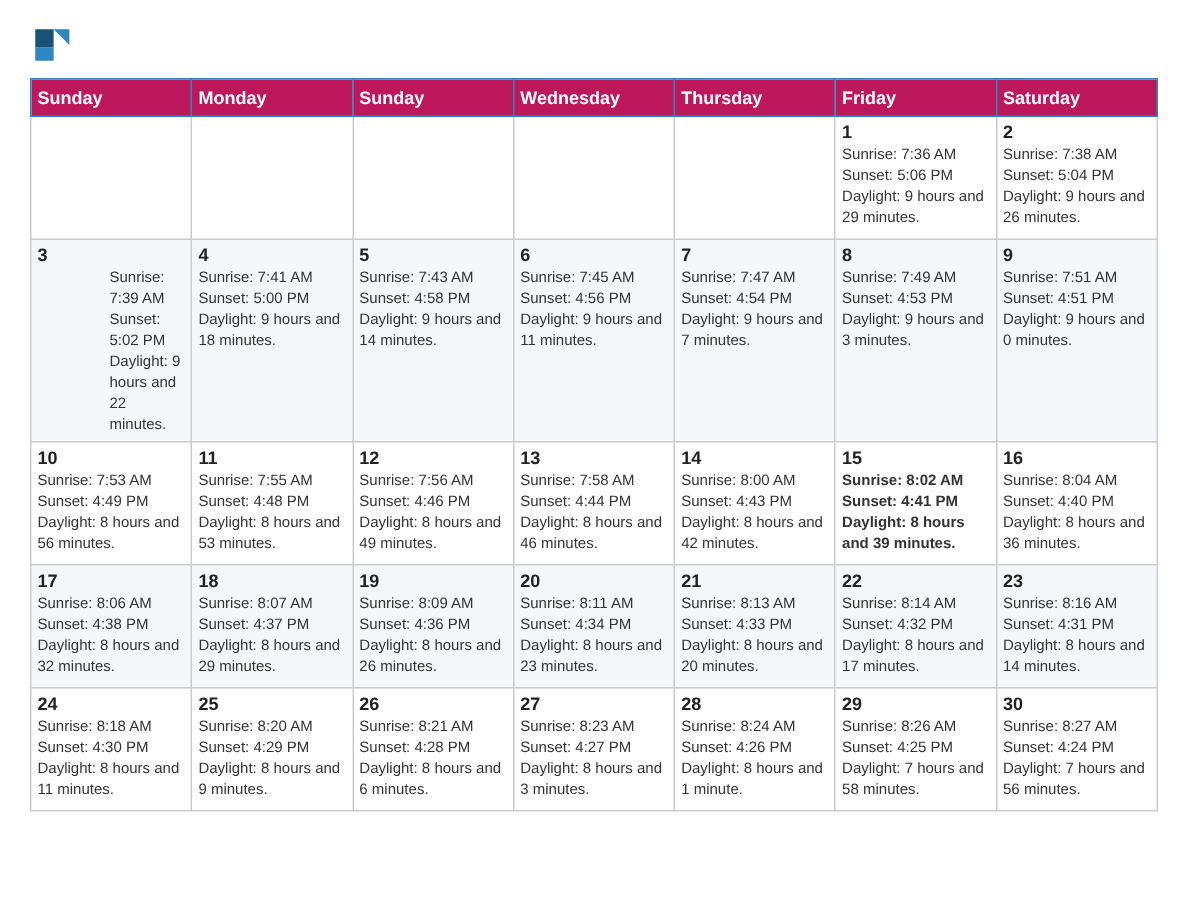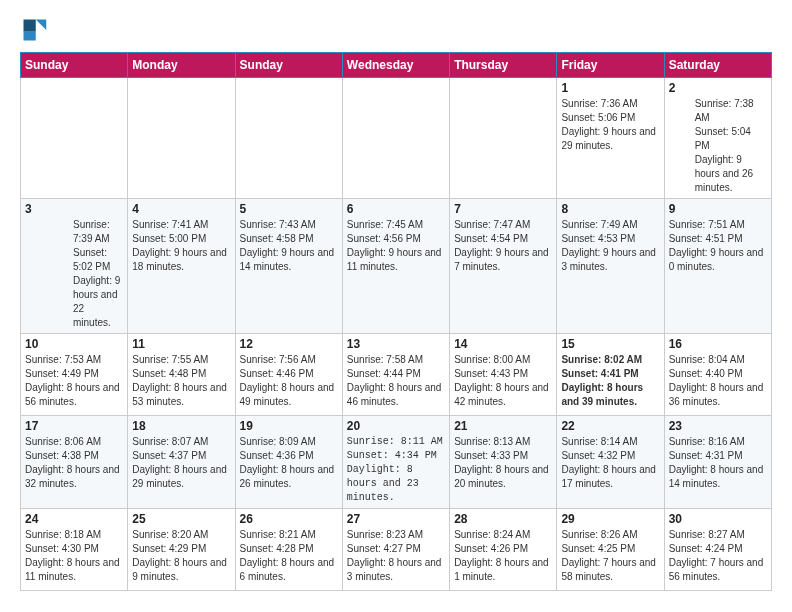--- a/index.html
+++ b/index.html
@@ -136,21 +136,21 @@
           <td class="empty-cell"></td>
           <td class="empty-cell"></td>
           <td>
             <span class="day-num">1</span>
             <div class="day-info" style="white-space: pre-line;">Sunrise: 7:36 AM
 Sunset: 5:06 PM
 Daylight: 9 hours and 29 minutes.</div>
           </td>
           <td>
             <span class="day-num">2</span>
-            <div class="day-info" style="white-space: pre-line; margin-left: 26px;">Sunrise: 7:38 AM
+            <div class="day-info" style="white-space: pre-line;">Sunrise: 7:38 AM
 Sunset: 5:04 PM
 Daylight: 9 hours and 26 minutes.</div>
           </td>
         </tr>
         <tr>
           <td>
             <span class="day-num">3</span>
             <div class="day-info" style="white-space: pre-line; margin-left: 48px;">Sunrise: 7:39 AM
 Sunset: 5:02 PM
 Daylight: 9 hours and 22 minutes.</div>
@@ -250,21 +250,21 @@
 Daylight: 8 hours and 29 minutes.</div>
           </td>
           <td>
             <span class="day-num">19</span>
             <div class="day-info" style="white-space: pre-line;">Sunrise: 8:09 AM
 Sunset: 4:36 PM
 Daylight: 8 hours and 26 minutes.</div>
           </td>
           <td>
             <span class="day-num">20</span>
-            <div class="day-info" style="white-space: pre-line; font-family: Liberation Mono, monospace;">Sunrise: 8:11 AM
+            <div class="day-info" style="white-space: pre-line;">Sunrise: 8:11 AM
 Sunset: 4:34 PM
 Daylight: 8 hours and 23 minutes.</div>
           </td>
           <td>
             <span class="day-num">21</span>
             <div class="day-info" style="white-space: pre-line;">Sunrise: 8:13 AM
 Sunset: 4:33 PM
 Daylight: 8 hours and 20 minutes.</div>
           </td>
           <td>

